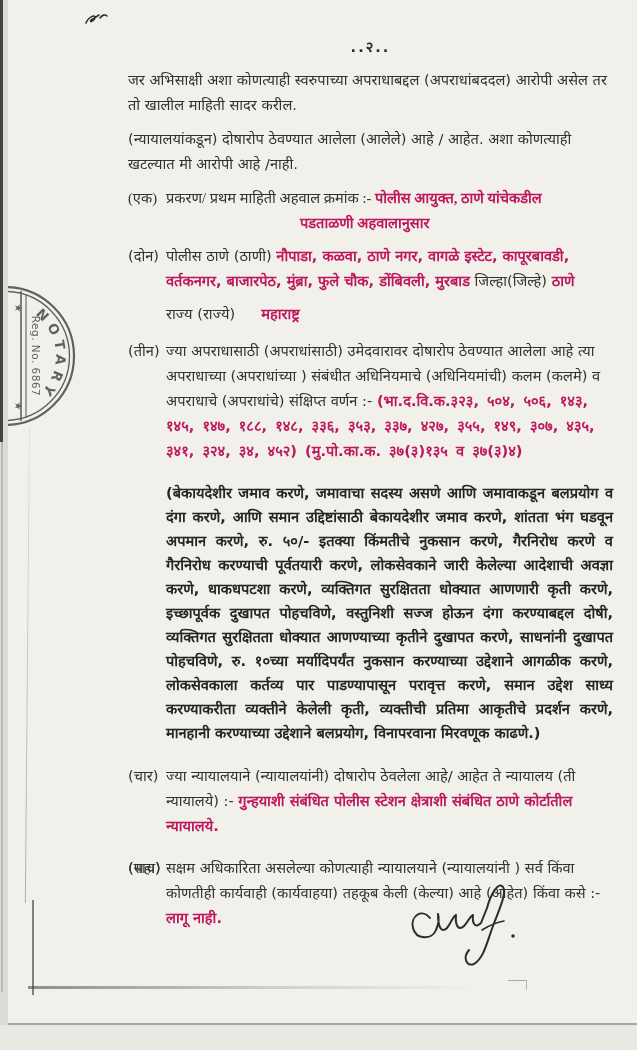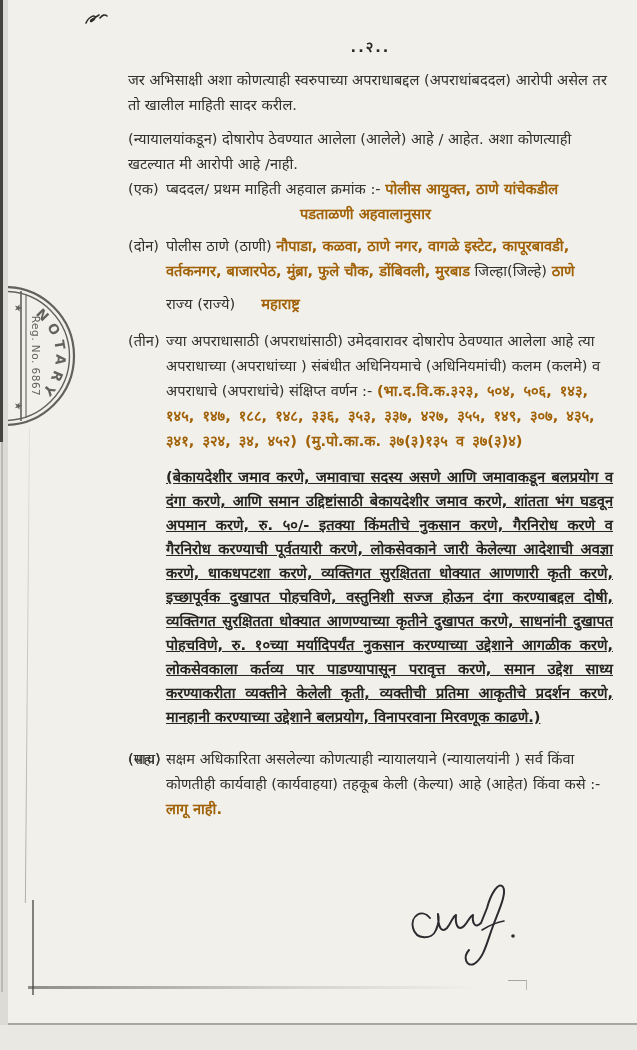--- a/index.html
+++ b/index.html
@@ -35,29 +35,29 @@
   
   .content{
     position:absolute;left:0;top:0;width:629px;box-sizing:border-box;
     padding:36px 24px 0 120px;
     color:#33312d;font-size:14.6px;
   }
   .page-number{ text-align:center;letter-spacing:2px;line-height:22px;font-weight:600;color:#2c2b28;}
   .para{line-height:25px;margin-top:9px;text-align:left;}
   .item{position:relative;padding-left:38px;line-height:25px;}
   .item-label{position:absolute;left:0;top:0;}
-  .b{font-weight:700;color:#a16207;}
-  .item-1{}
+  .b{font-weight:700;color:#be185d;}
+  .item-1{margin-top:10px;font-family:Liberation Serif, serif;}
   .item-1 .value-line2{padding-left:134px;}
   .item-2{margin-top:7px;}
   .item-2 .state-line{margin-top:8px;}
   .state-gap{display:inline-block;width:26px;}
   .item-3{margin-top:12px;}
   .sections{word-spacing:3px;}
-  .description{margin-top:12px;line-height:24px;font-weight:700;color:#262522;text-align:justify;text-decoration:underline;}
+  .description{margin-top:18px;line-height:24px;font-weight:700;color:#262522;text-align:justify;}
   .item-4{margin-top:18px;}
   .item-5{margin-top:17px;}
   .item-6{margin-top:12px;}
   .value-prefix{margin-right:10px;}
 
   
   .stamp{position:absolute;left:-73px;top:286px;width:150px;height:150px;opacity:.88;}
   .stamp text{fill:#504e49;}
   .stamp .ring{stroke:#504e49;fill:none;}
 
@@ -92,21 +92,21 @@
   <div class="content">
 
     <div class="page-number">..२..</div>
 
     <div class="para">जर अभिसाक्षी अशा कोणत्याही स्वरुपाच्या अपराधाबद्दल (अपराधांबददल) आरोपी असेल तर तो खालील माहिती सादर करील.</div>
 
     <div class="para">(न्यायालयांकडून) दोषारोप ठेवण्यात आलेला (आलेले) आहे / आहेत. अशा कोणत्याही खटल्यात मी आरोपी आहे /नाही.</div>
 
     <div class="item item-1">
       <span class="item-label">(एक)</span>
-      <span>प्बददल/ प्रथम माहिती अहवाल क्रमांक :-</span>
+      <span>प्रकरण/ प्रथम माहिती अहवाल क्रमांक :-</span>
       <span class="b">पोलीस आयुक्त, ठाणे यांचेकडील</span>
       <div class="value-line2 b">पडताळणी अहवालानुसार</div>
     </div>
 
     <div class="item item-2">
       <span class="item-label">(दोन)</span>
       <span>पोलीस  ठाणे (ठाणी)</span>
       <span class="b">नौपाडा, कळवा, ठाणे नगर, वागळे इस्टेट, कापूरबावडी, वर्तकनगर, बाजारपेठ, मुंब्रा, फुले चौक, डोंबिवली, मुरबाड</span>
       <span>जिल्हा(जिल्हे)</span>
       <span class="b">ठाणे</span>
@@ -115,20 +115,25 @@
       </div>
     </div>
 
     <div class="item item-3">
       <span class="item-label">(तीन)</span>
       <span>ज्या अपराधासाठी (अपराधांसाठी) उमेदवारावर दोषारोप ठेवण्यात आलेला आहे त्या अपराधाच्या (अपराधांच्या ) संबंधीत अधिनियमाचे (अधिनियमांची) कलम (कलमे) व अपराधाचे (अपराधांचे) संक्षिप्त वर्णन :-</span>
       <span class="b sections">(भा.द.वि.क.३२३, ५०४, ५०६, १४३, १४५, १४७, १८८, १४८, ३३६, ३५३, ३३७, ४२७, ३५५, १४९, ३०७, ४३५, ३४१, ३२४, ३४, ४५२) (मु.पो.का.क. ३७(३)१३५ व ३७(३)४)</span>
       <div class="description">(बेकायदेशीर जमाव करणे, जमावाचा सदस्य असणे आणि जमावाकडून बलप्रयोग व दंगा करणे, आणि समान उद्दिष्टांसाठी बेकायदेशीर जमाव करणे, शांतता भंग घडवून अपमान करणे, रु. ५०/- इतक्या किंमतीचे नुकसान करणे, गैरनिरोध करणे व गैरनिरोध करण्याची पूर्वतयारी करणे, लोकसेवकाने जारी केलेल्या आदेशाची अवज्ञा करणे, धाकधपटशा करणे, व्यक्तिगत सुरक्षितता धोक्यात आणणारी कृती करणे, इच्छापूर्वक दुखापत पोहचविणे, वस्तुनिशी सज्ज होऊन दंगा करण्याबद्दल दोषी, व्यक्तिगत सुरक्षितता धोक्यात आणण्याच्या कृतीने दुखापत करणे, साधनांनी दुखापत पोहचविणे, रु. १०च्या मर्यादिपर्यंत नुकसान करण्याच्या उद्देशाने आगळीक करणे, लोकसेवकाला कर्तव्य पार पाडण्यापासून परावृत्त करणे, समान उद्देश साध्य करण्याकरीता व्यक्तीने केलेली कृती, व्यक्तीची प्रतिमा आकृतीचे प्रदर्शन करणे, मानहानी करण्याच्या उद्देशाने बलप्रयोग, विनापरवाना मिरवणूक काढणे.)</div>
     </div>
 
+    <div class="item item-4">
+      <span class="item-label">(चार)</span>
+      <span>ज्या न्यायालयाने (न्यायालयांनी) दोषारोप ठेवलेला आहे/ आहेत ते न्यायालय (ती न्यायालये)  :-</span>
+      <span class="b">गुन्हयाशी संबंधित पोलीस स्टेशन क्षेत्राशी संबंधित ठाणे कोर्टातील न्यायालये.</span>
+    </div>
 
     <div class="item item-5">
       <span class="item-label">(पाच)</span>
     </div>
 
     <div class="item item-6">
       <span class="item-label">(सहा)</span>
       <span>सक्षम अधिकारिता असलेल्या कोणत्याही न्यायालयाने (न्यायालयांनी ) सर्व किंवा कोणतीही कार्यवाही (कार्यवाहया) तहकूब केली (केल्या) आहे (आहेत) किंवा कसे :-</span>
       <span class="b">लागू नाही.</span>
     </div>

